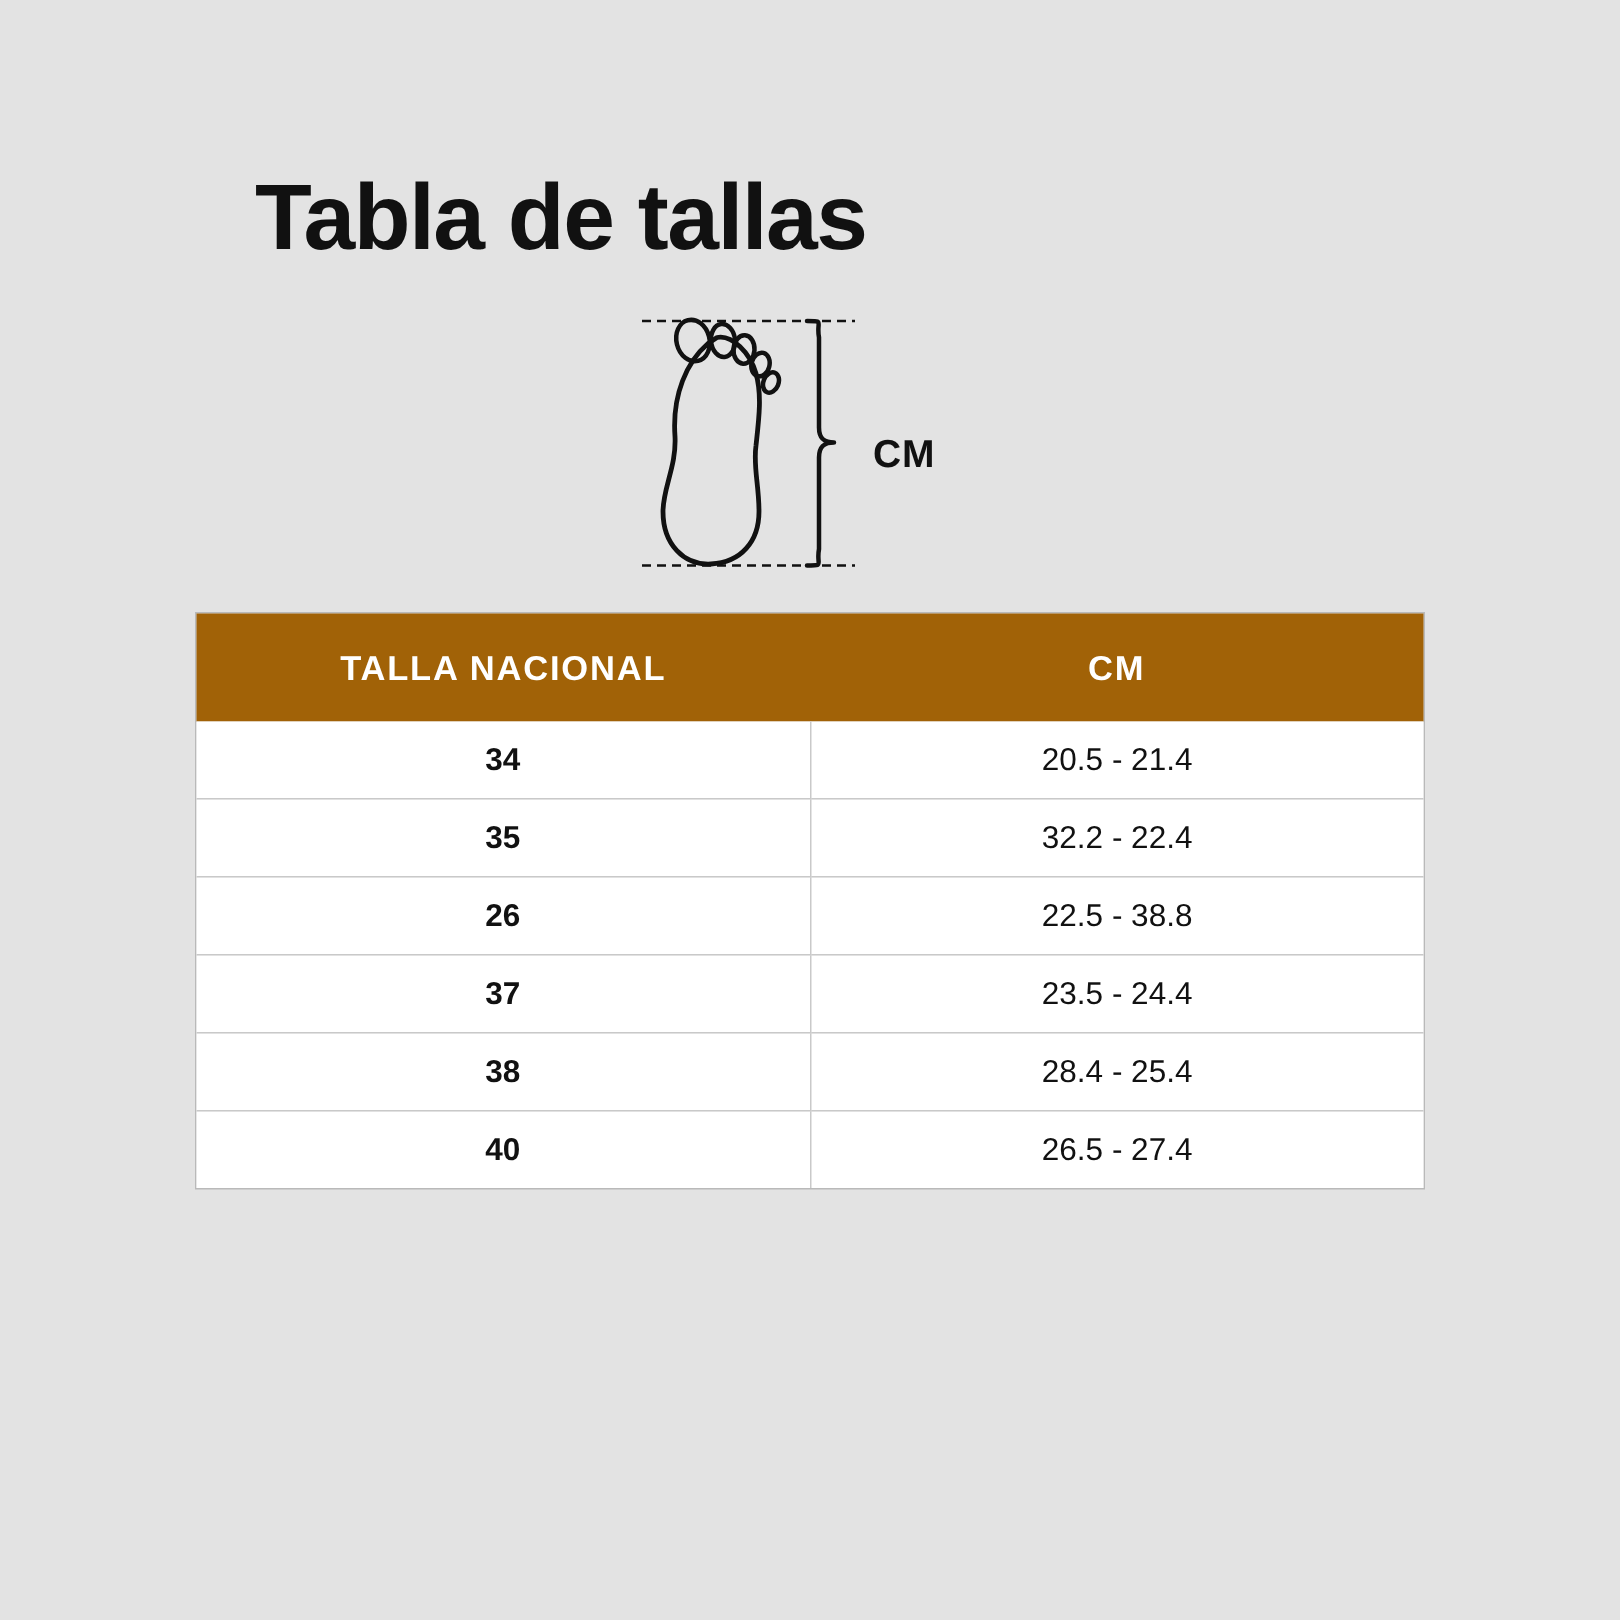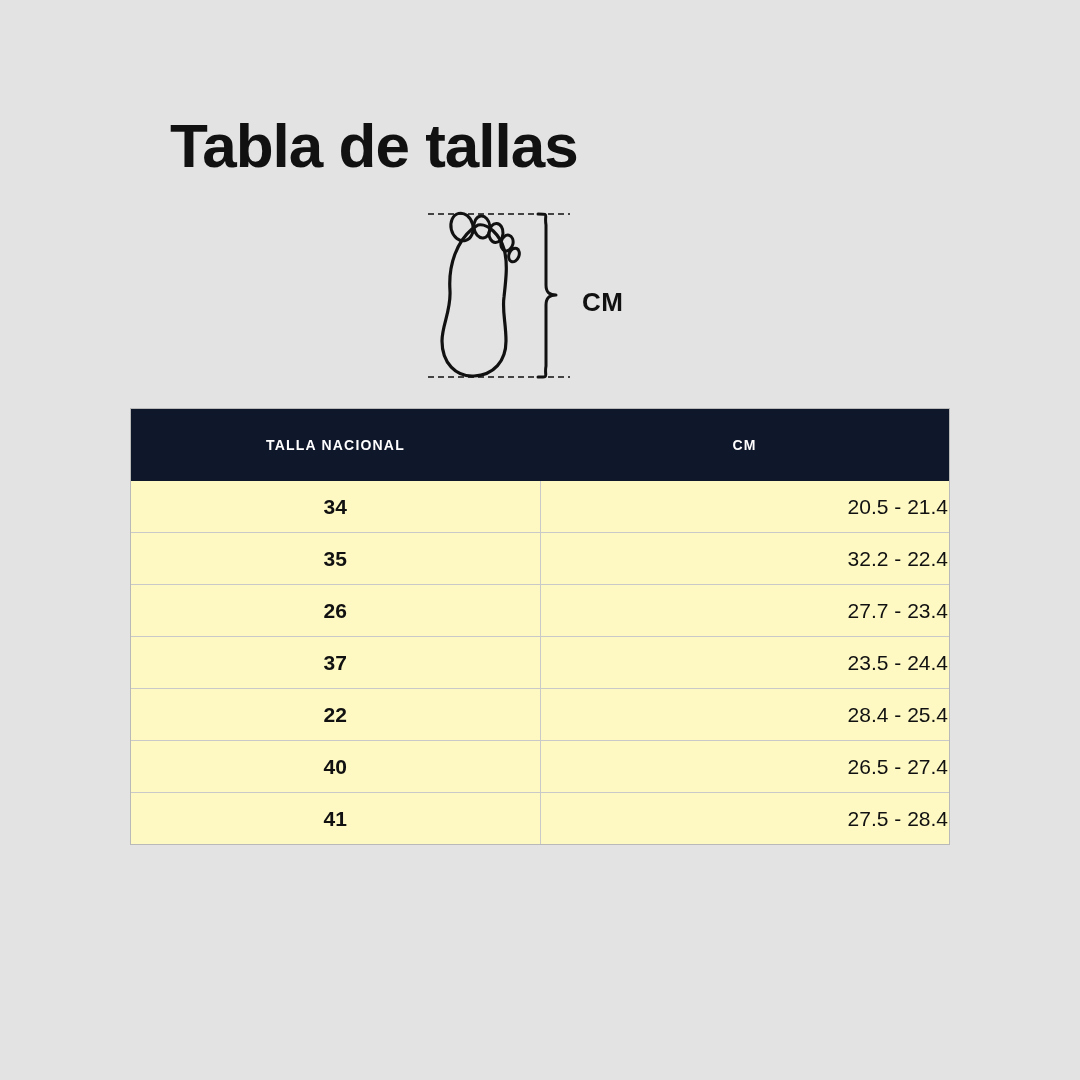--- a/index.html
+++ b/index.html
@@ -62,43 +62,42 @@
     width: 820px;
     border: 1px solid #b9b9b9;
     box-sizing: border-box;
   }
   table.size-table {
     border-collapse: collapse;
     width: 100%;
     table-layout: fixed;
   }
   table.size-table thead th {
-    background: #0f172a;
+    background: #a16207;
     color: #ffffff;
-    font-size: 14px;
+    font-size: 23px;
     font-weight: bold;
     letter-spacing: 1.2px;
     height: 70px;
     text-align: center;
     vertical-align: middle;
     border: none;
   }
   table.size-table tbody td {
-    background: #fef9c3;
+    background: #ffffff;
     height: 49px;
     text-align: center;
     vertical-align: middle;
     font-size: 21px;
     color: #111111;
     border-bottom: 1px solid #c9c9c9;
     border-right: 1px solid #c9c9c9;
   }
   table.size-table tbody td:last-child {
     border-right: none;
-    text-align: right;
   }
   table.size-table tbody tr:last-child td {
     border-bottom: none;
   }
   table.size-table tbody td.col-size {
     font-weight: bold;
     width: 48.8%;
   }
   table.size-table tbody td.col-cm {
     font-weight: normal;
@@ -142,35 +141,31 @@
         <tr>
           <td class="col-size">34</td>
           <td class="col-cm">20.5 - 21.4</td>
         </tr>
         <tr>
           <td class="col-size">35</td>
           <td class="col-cm">32.2 - 22.4</td>
         </tr>
         <tr>
           <td class="col-size">26</td>
-          <td class="col-cm">27.7 - 23.4</td>
+          <td class="col-cm">22.5 - 38.8</td>
         </tr>
         <tr>
           <td class="col-size">37</td>
           <td class="col-cm">23.5 - 24.4</td>
         </tr>
         <tr>
-          <td class="col-size">22</td>
+          <td class="col-size">38</td>
           <td class="col-cm">28.4 - 25.4</td>
         </tr>
         <tr>
           <td class="col-size">40</td>
           <td class="col-cm">26.5 - 27.4</td>
-        </tr>
-        <tr>
-          <td class="col-size">41</td>
-          <td class="col-cm">27.5 - 28.4</td>
         </tr>
       </tbody>
     </table>
   </div>
 
 </div>
 
 </body></html>

